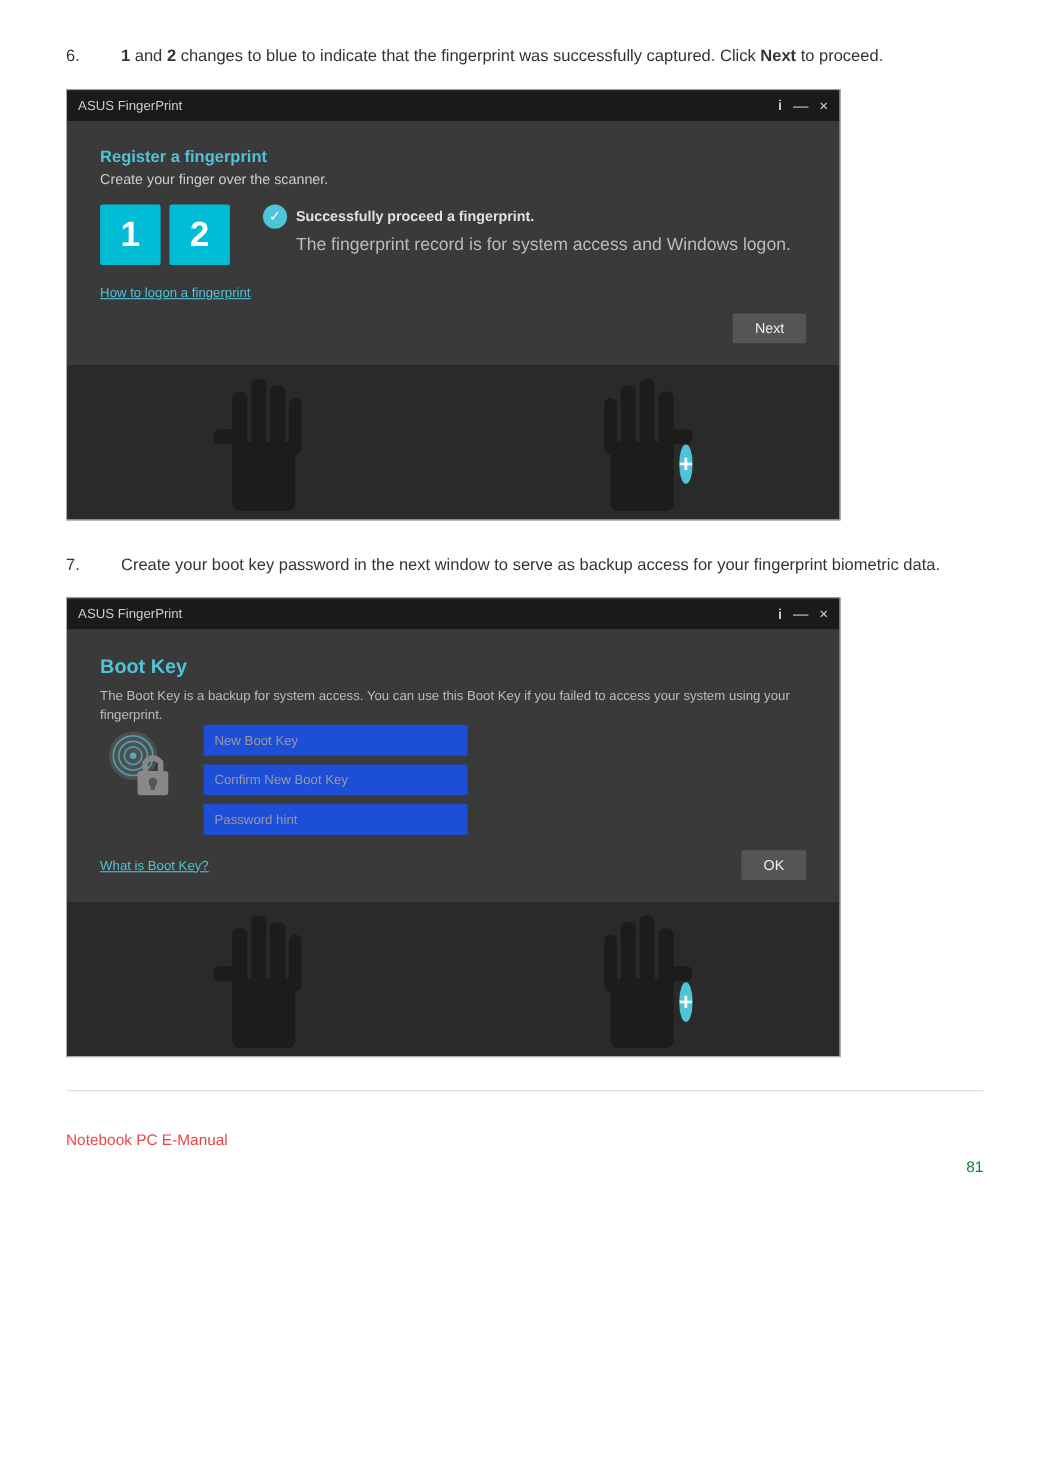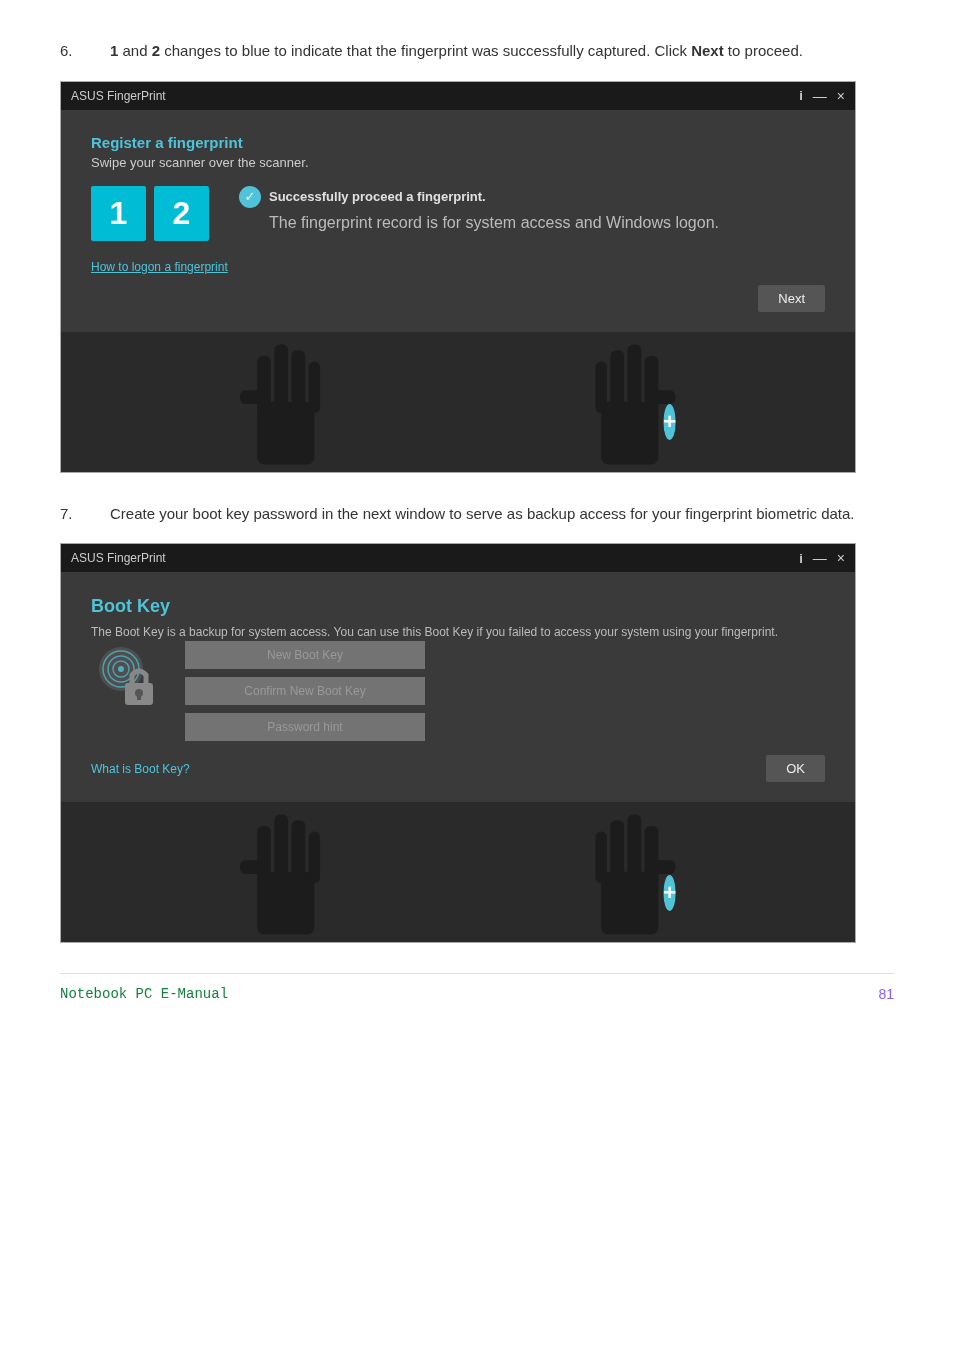--- a/index.html
+++ b/index.html
@@ -37,21 +37,21 @@
 
     .step-text strong {
       font-weight: 700;
     }
 
     
     .asus-window {
       border: 1px solid #aaa;
       background: #2a2a2a;
       margin-top: 16px;
-      width: 796px;
+      width: 704px;
       overflow: hidden;
     }
 
     .asus-titlebar {
       background: #1a1a1a;
       display: flex;
       align-items: center;
       justify-content: space-between;
       padding: 4px 10px;
       height: 28px;
@@ -257,38 +257,38 @@
     }
 
     .bk-forms {
       display: flex;
       flex-direction: column;
       gap: 8px;
       flex: 1;
     }
 
     .bk-input {
-      background: #737373;
+      background: #1d4ed8;
       border: none;
       color: #ddd;
       padding: 5px 10px;
       font-size: 12px;
       width: 240px;
       height: 28px;
       outline: none;
-      text-align: center;
     }
 
     .bk-input::placeholder {
       color: #999;
     }
 
     .bk-link {
       color: #4fc3d8;
       font-size: 12px;
+      text-decoration: underline;
       cursor: pointer;
     }
 
     .btn-ok {
       background: #555;
       color: #eee;
       border: none;
       padding: 6px 20px;
       font-size: 13px;
       cursor: pointer;
@@ -300,27 +300,27 @@
       display: flex;
       justify-content: space-between;
       align-items: center;
       margin-top: 30px;
       padding-top: 12px;
       border-top: 1px solid #ddd;
     }
 
     .footer-text {
       font-size: 14px;
-      color: #15803d;
-      font-family: Liberation Mono, monospace;
+      color: #ef4444;
     }
 
     .footer-page {
       font-size: 14px;
-      color: #8b5cf6;
+      color: #15803d;
+      margin-top: 48px;
     }
 
     
     .lock-img {
       width: 70px;
       height: 70px;
     }
   </style>
 </head>
 <body>
@@ -339,21 +339,21 @@
       <div class="asus-titlebar-controls">
         <span class="asus-titlebar-info">i</span>
         <button class="asus-titlebar-btn">—</button>
         <button class="asus-titlebar-btn">×</button>
       </div>
     </div>
 
     <div class="asus-content">
       <div class="fp-header">
         <div class="fp-title">Register a fingerprint</div>
-        <div class="fp-subtitle">Swipe your scanner over the scanner.</div>
+        <div class="fp-subtitle">Create your finger over the scanner.</div>
       </div>
 
       <div class="fp-body">
         <div class="fp-numbers">
           <div class="fp-num-box">1</div>
           <div class="fp-num-box">2</div>
         </div>
         <div class="fp-success">
           <div class="fp-success-row">
             <div class="fp-check-icon">✓</div>

